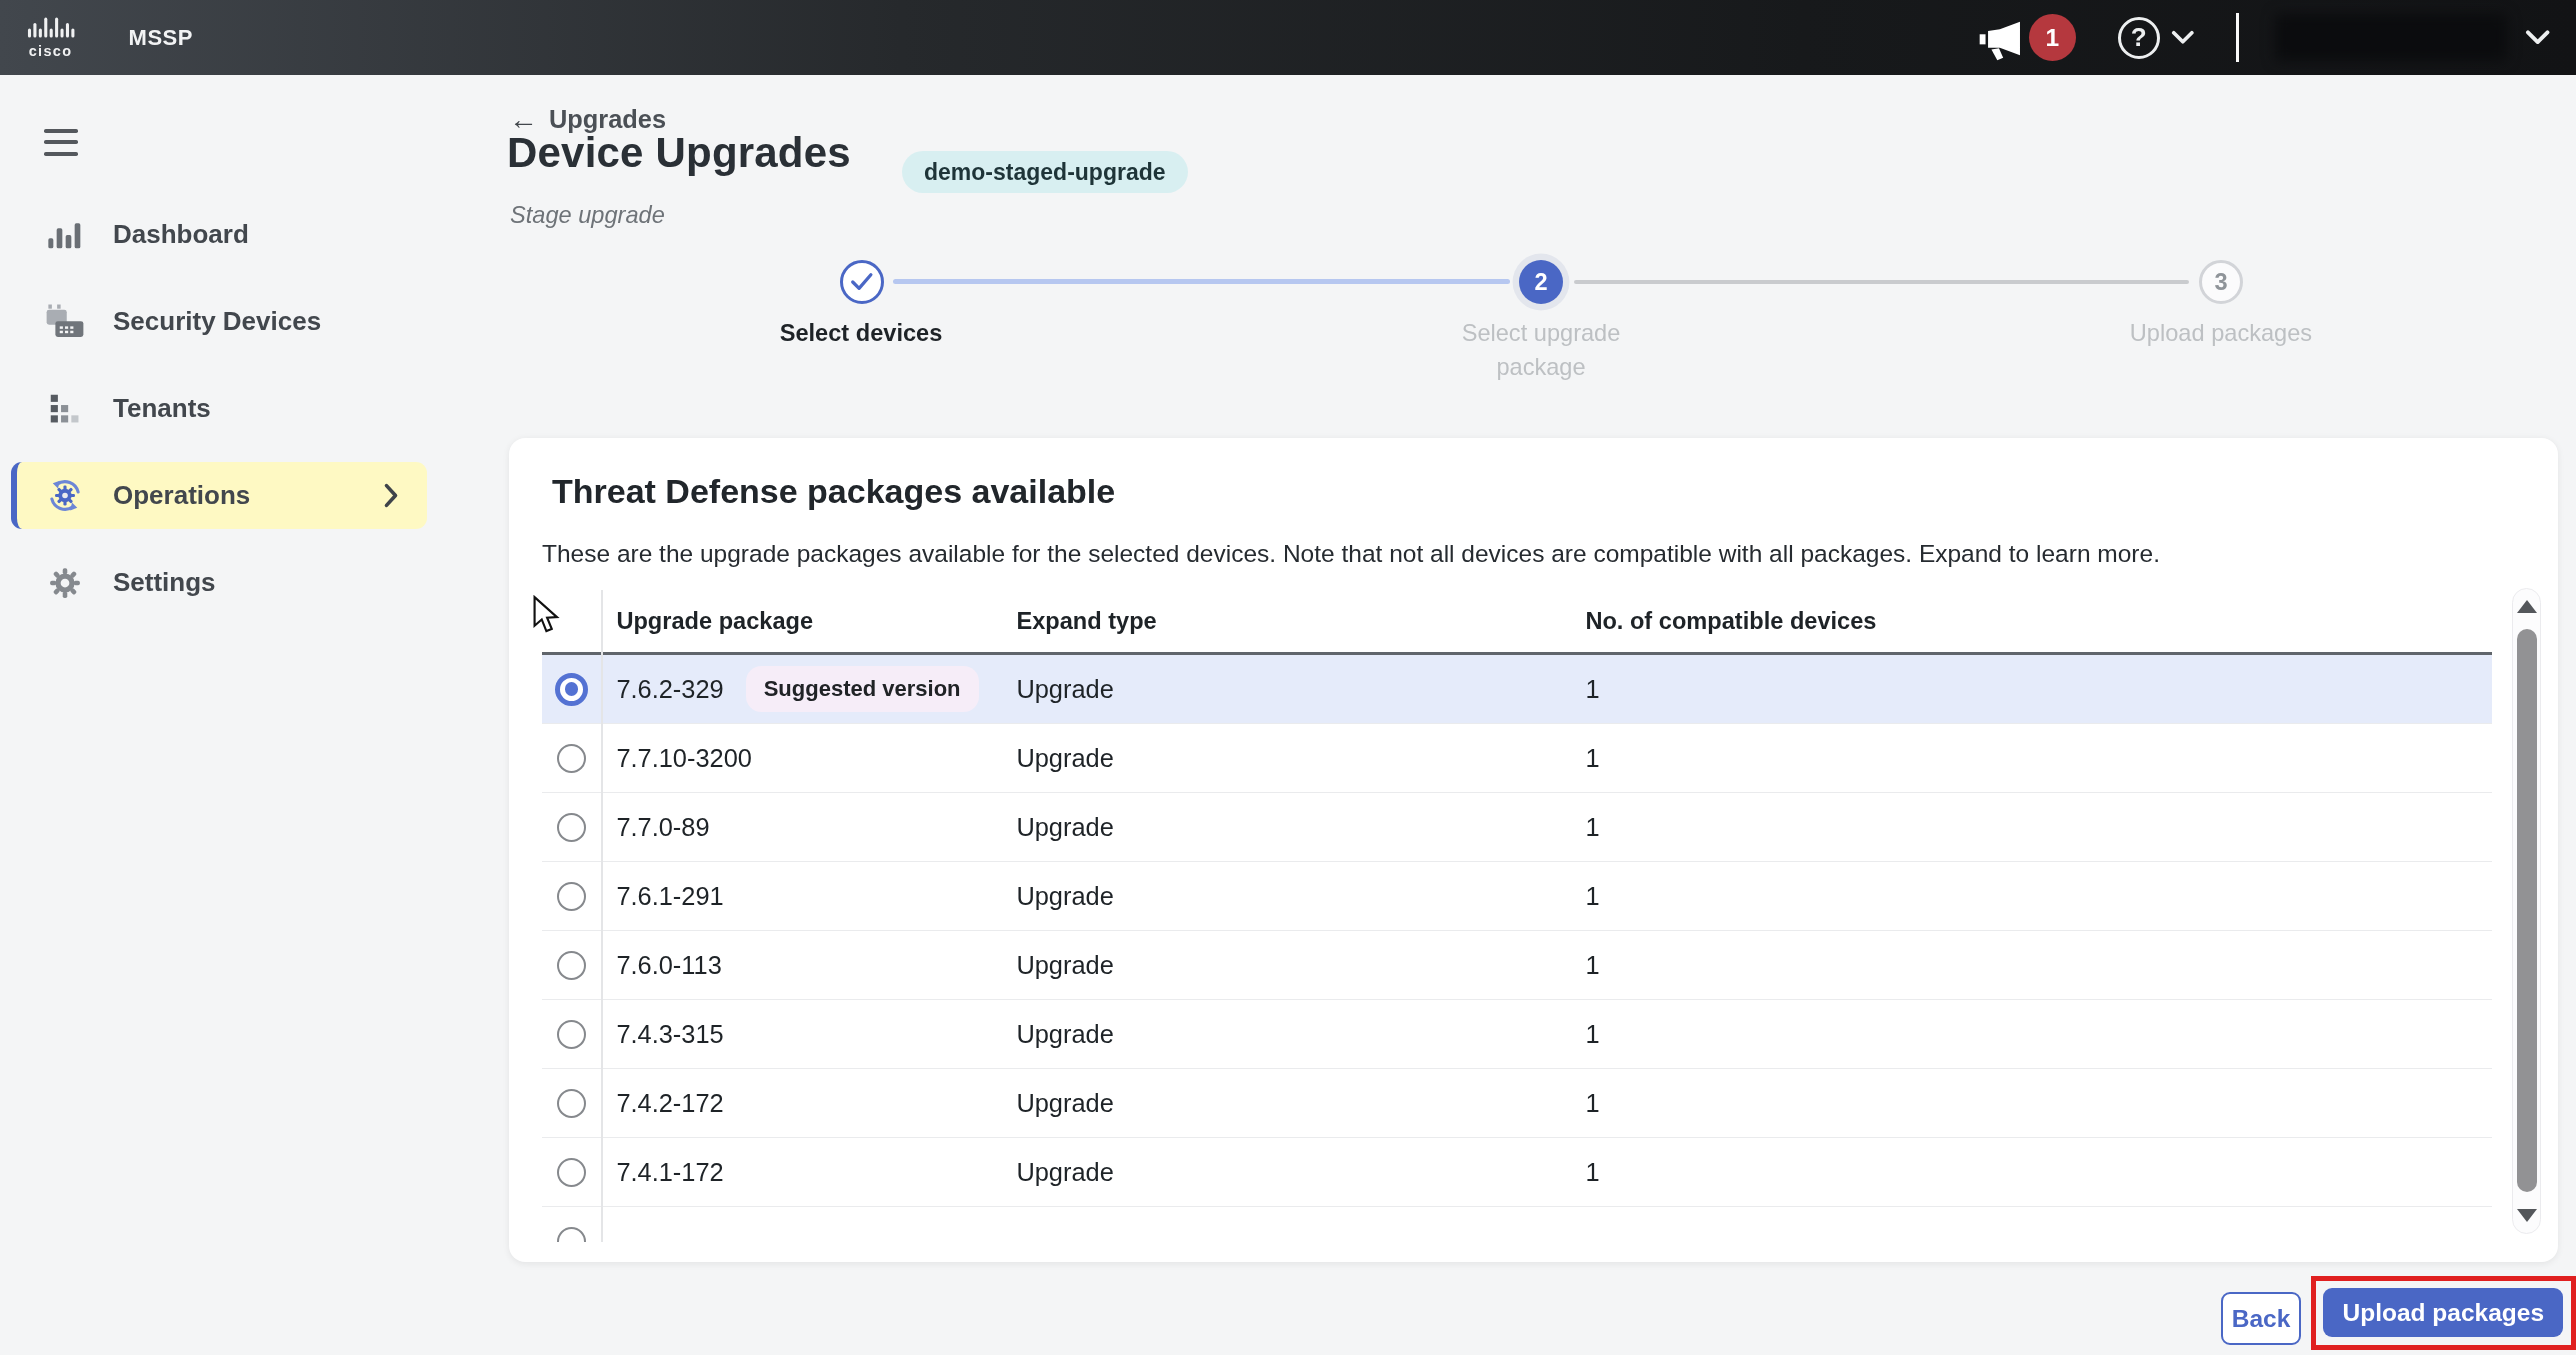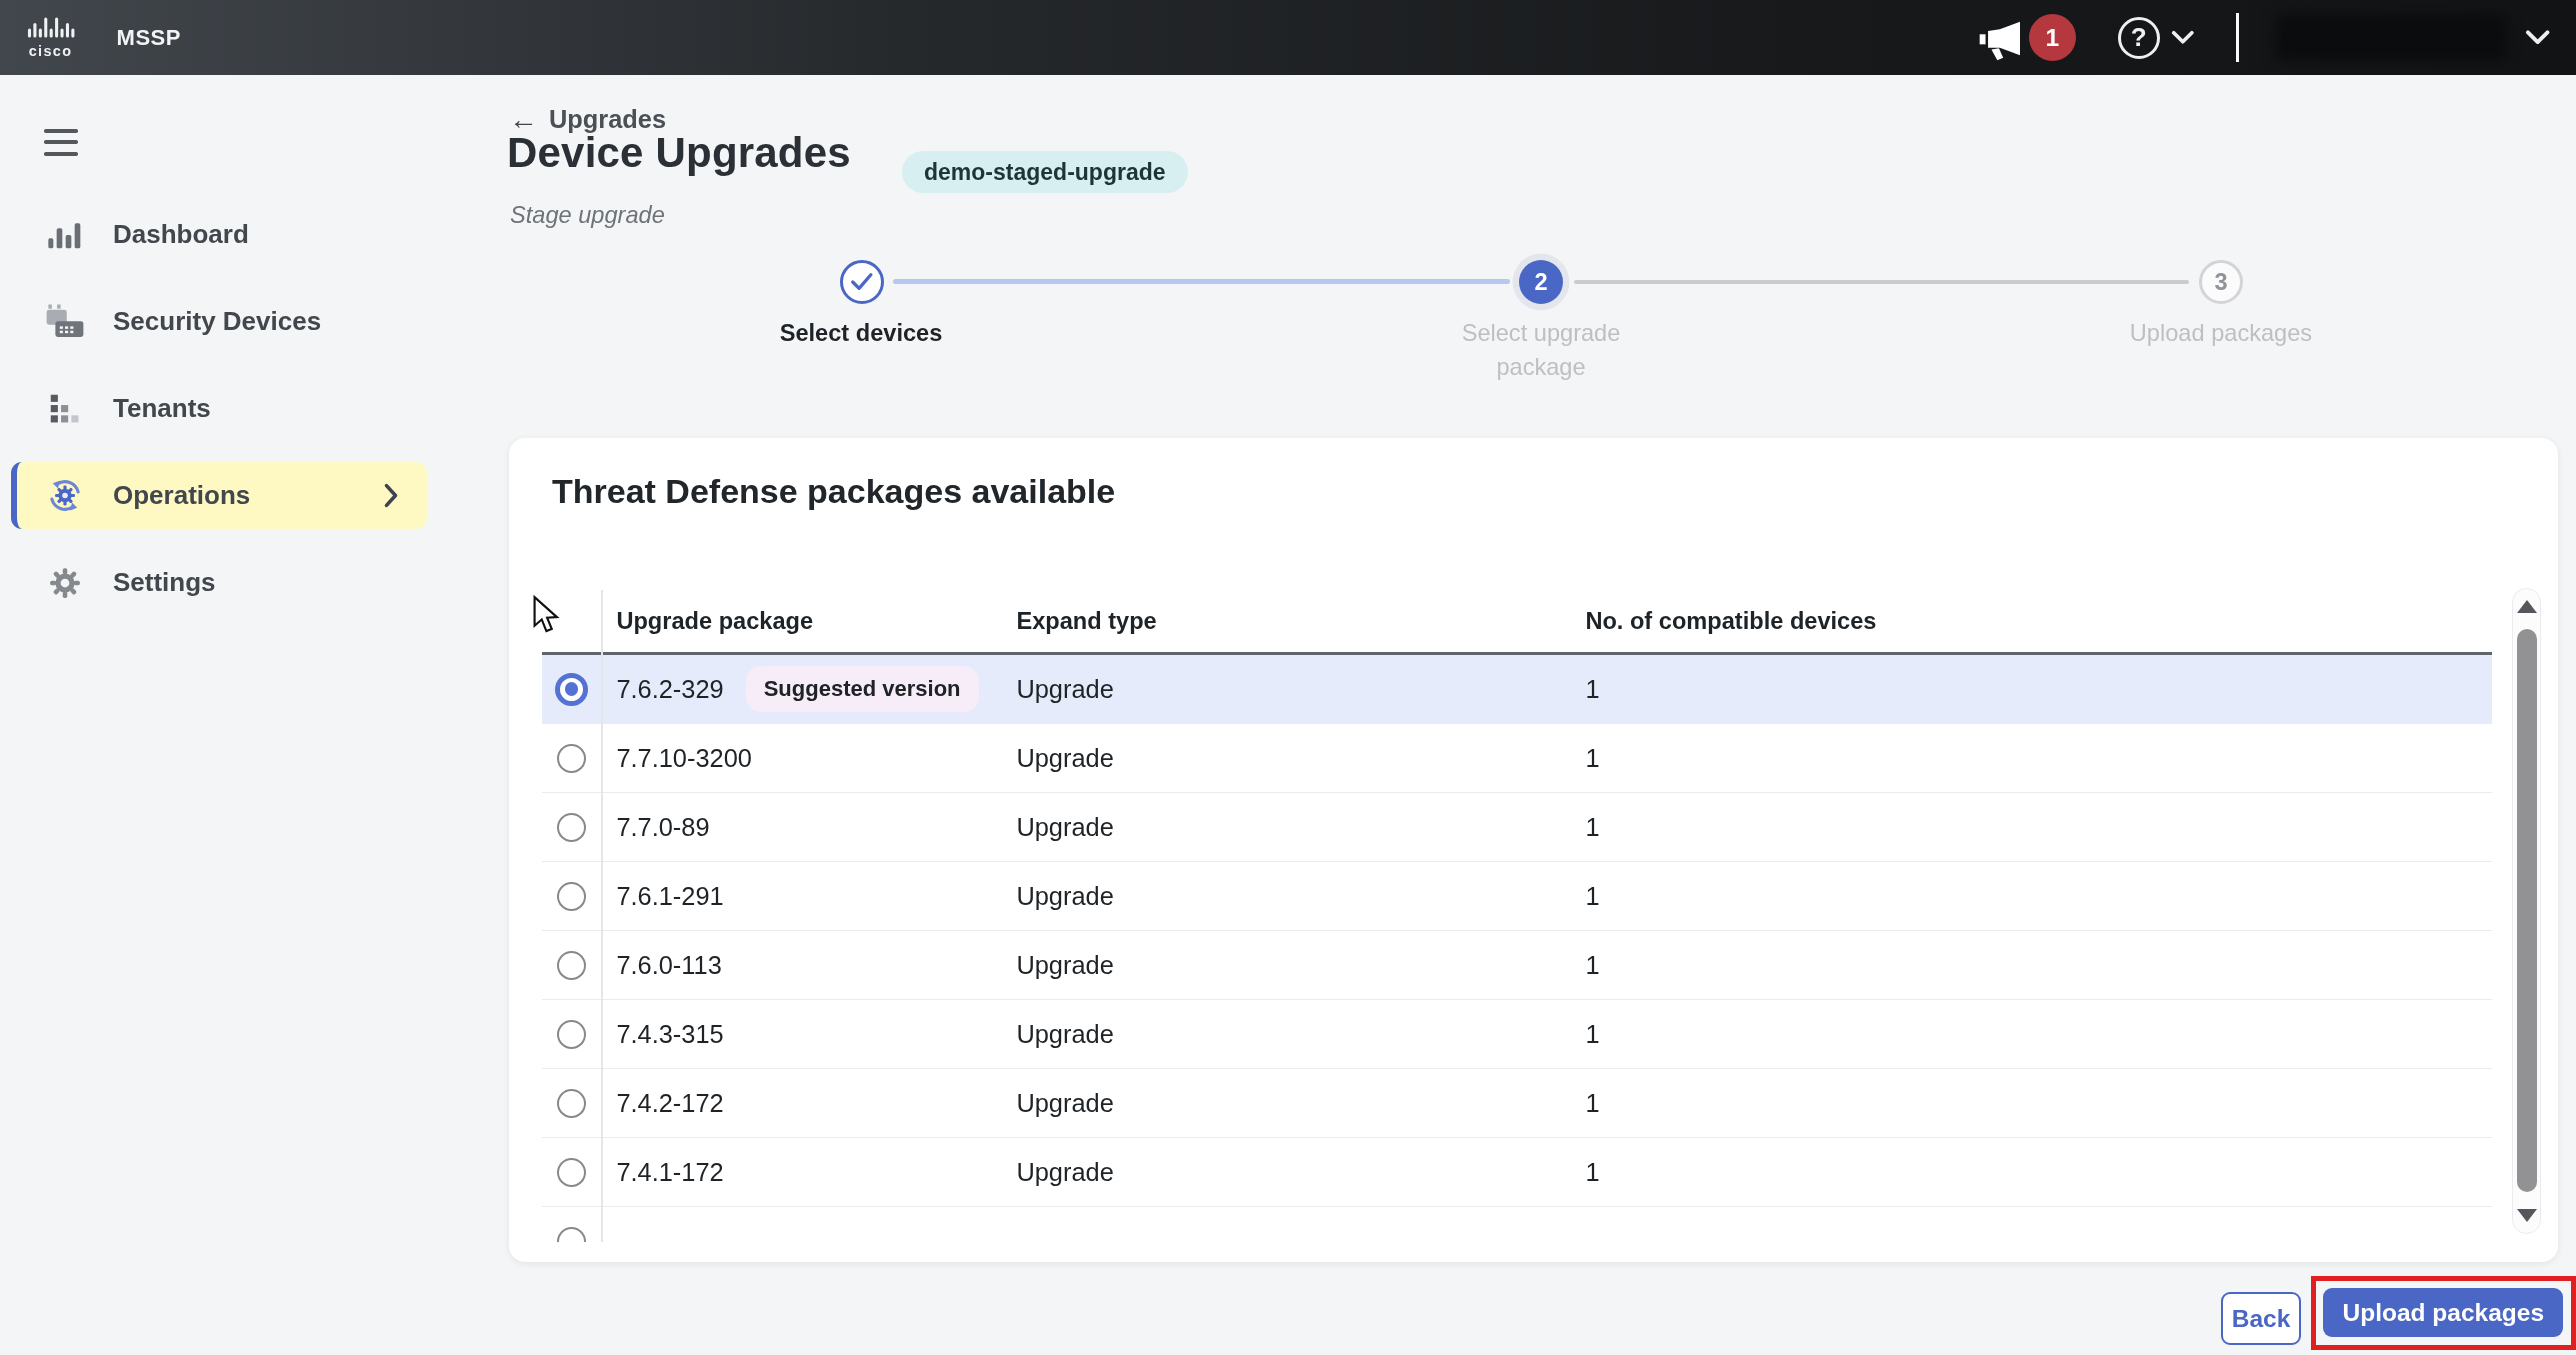--- a/index.html
+++ b/index.html
@@ -8,21 +8,21 @@
     position:relative; width:2576px; height:1355px; overflow:hidden;
     background:#f4f5f6; font-family:"Liberation Sans", sans-serif;
   }
 
   
   .topbar{
     position:absolute; left:0; top:0; width:100%; height:75px;
     background:linear-gradient(90deg,#42474d 0%,#26292c 35%,#17191b 70%,#121315 100%);
     display:flex; align-items:center; z-index:5;
   }
-  .brand{ display:flex; align-items:center; gap:20px; margin-left:23.6px; }
+  .brand{ display:flex; align-items:center; gap:32px; margin-left:23.6px; }
   .brand-name{ color:#f2f3f4; font-size:22px; font-weight:700; letter-spacing:0.5px; }
   .topbar-right{ position:absolute; right:22px; top:0; height:75px; display:flex; align-items:center; }
   .announce{ position:relative; width:102px; height:54px; }
   .announce svg{ position:absolute; left:0; top:9px; }
   .notif-badge{
     position:absolute; left:53px; top:3.6px; width:47px; height:47px; border-radius:50%;
     background:#b5383e; color:#fff; font-size:24.5px; font-weight:700;
     display:flex; align-items:center; justify-content:center;
   }
   .help-group{ display:flex; align-items:center; margin-left:40px; }
@@ -307,20 +307,21 @@
   </div>
   <div class="step-circle step-3">
     <span>3</span>
   </div>
   <div class="step-label l1">Select devices</div>
   <div class="step-label l2">Select upgrade package</div>
   <div class="step-label l3">Upload packages</div>
 
   <section class="card">
     <h2 class="card-title">Threat Defense packages available</h2>
+    <p class="card-desc">These are the upgrade packages available for the selected devices. Note that not all devices are compatible with all packages. Expand to learn more.</p>
 
     <div class="table-viewport">
       <div class="thead">
         <div class="th"></div>
         <div class="th">Upgrade package</div>
         <div class="th">Expand type</div>
         <div class="th">No. of compatible devices</div>
       </div>
 
       <div>

